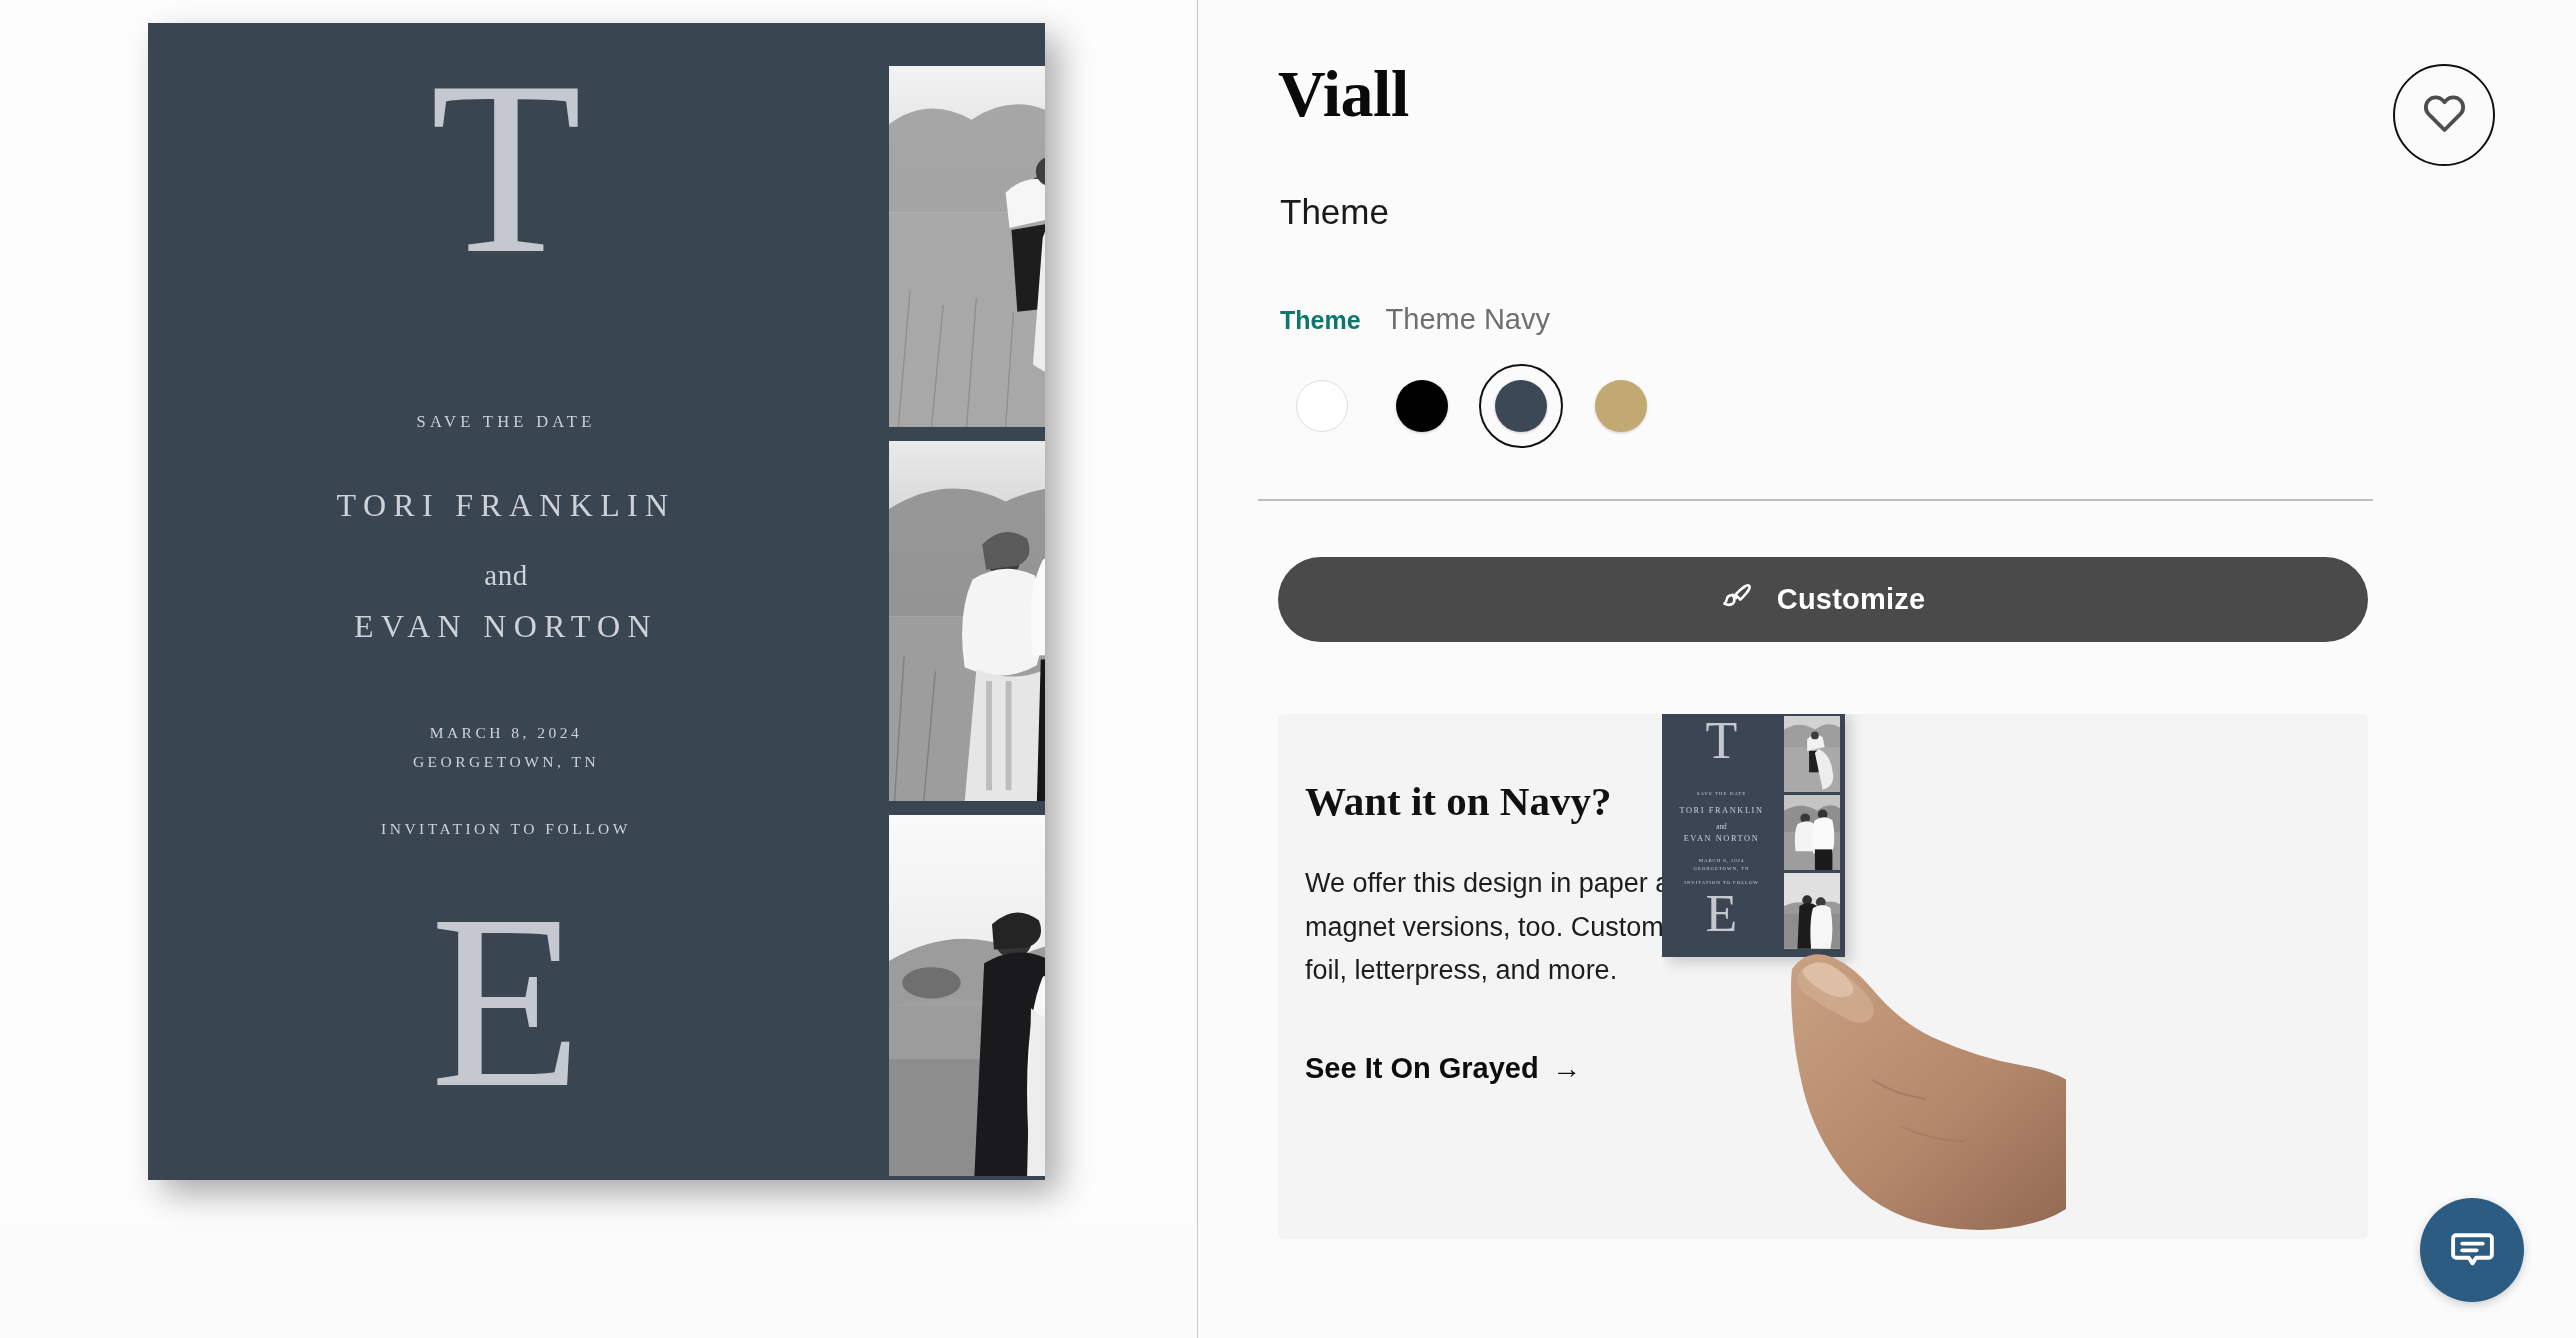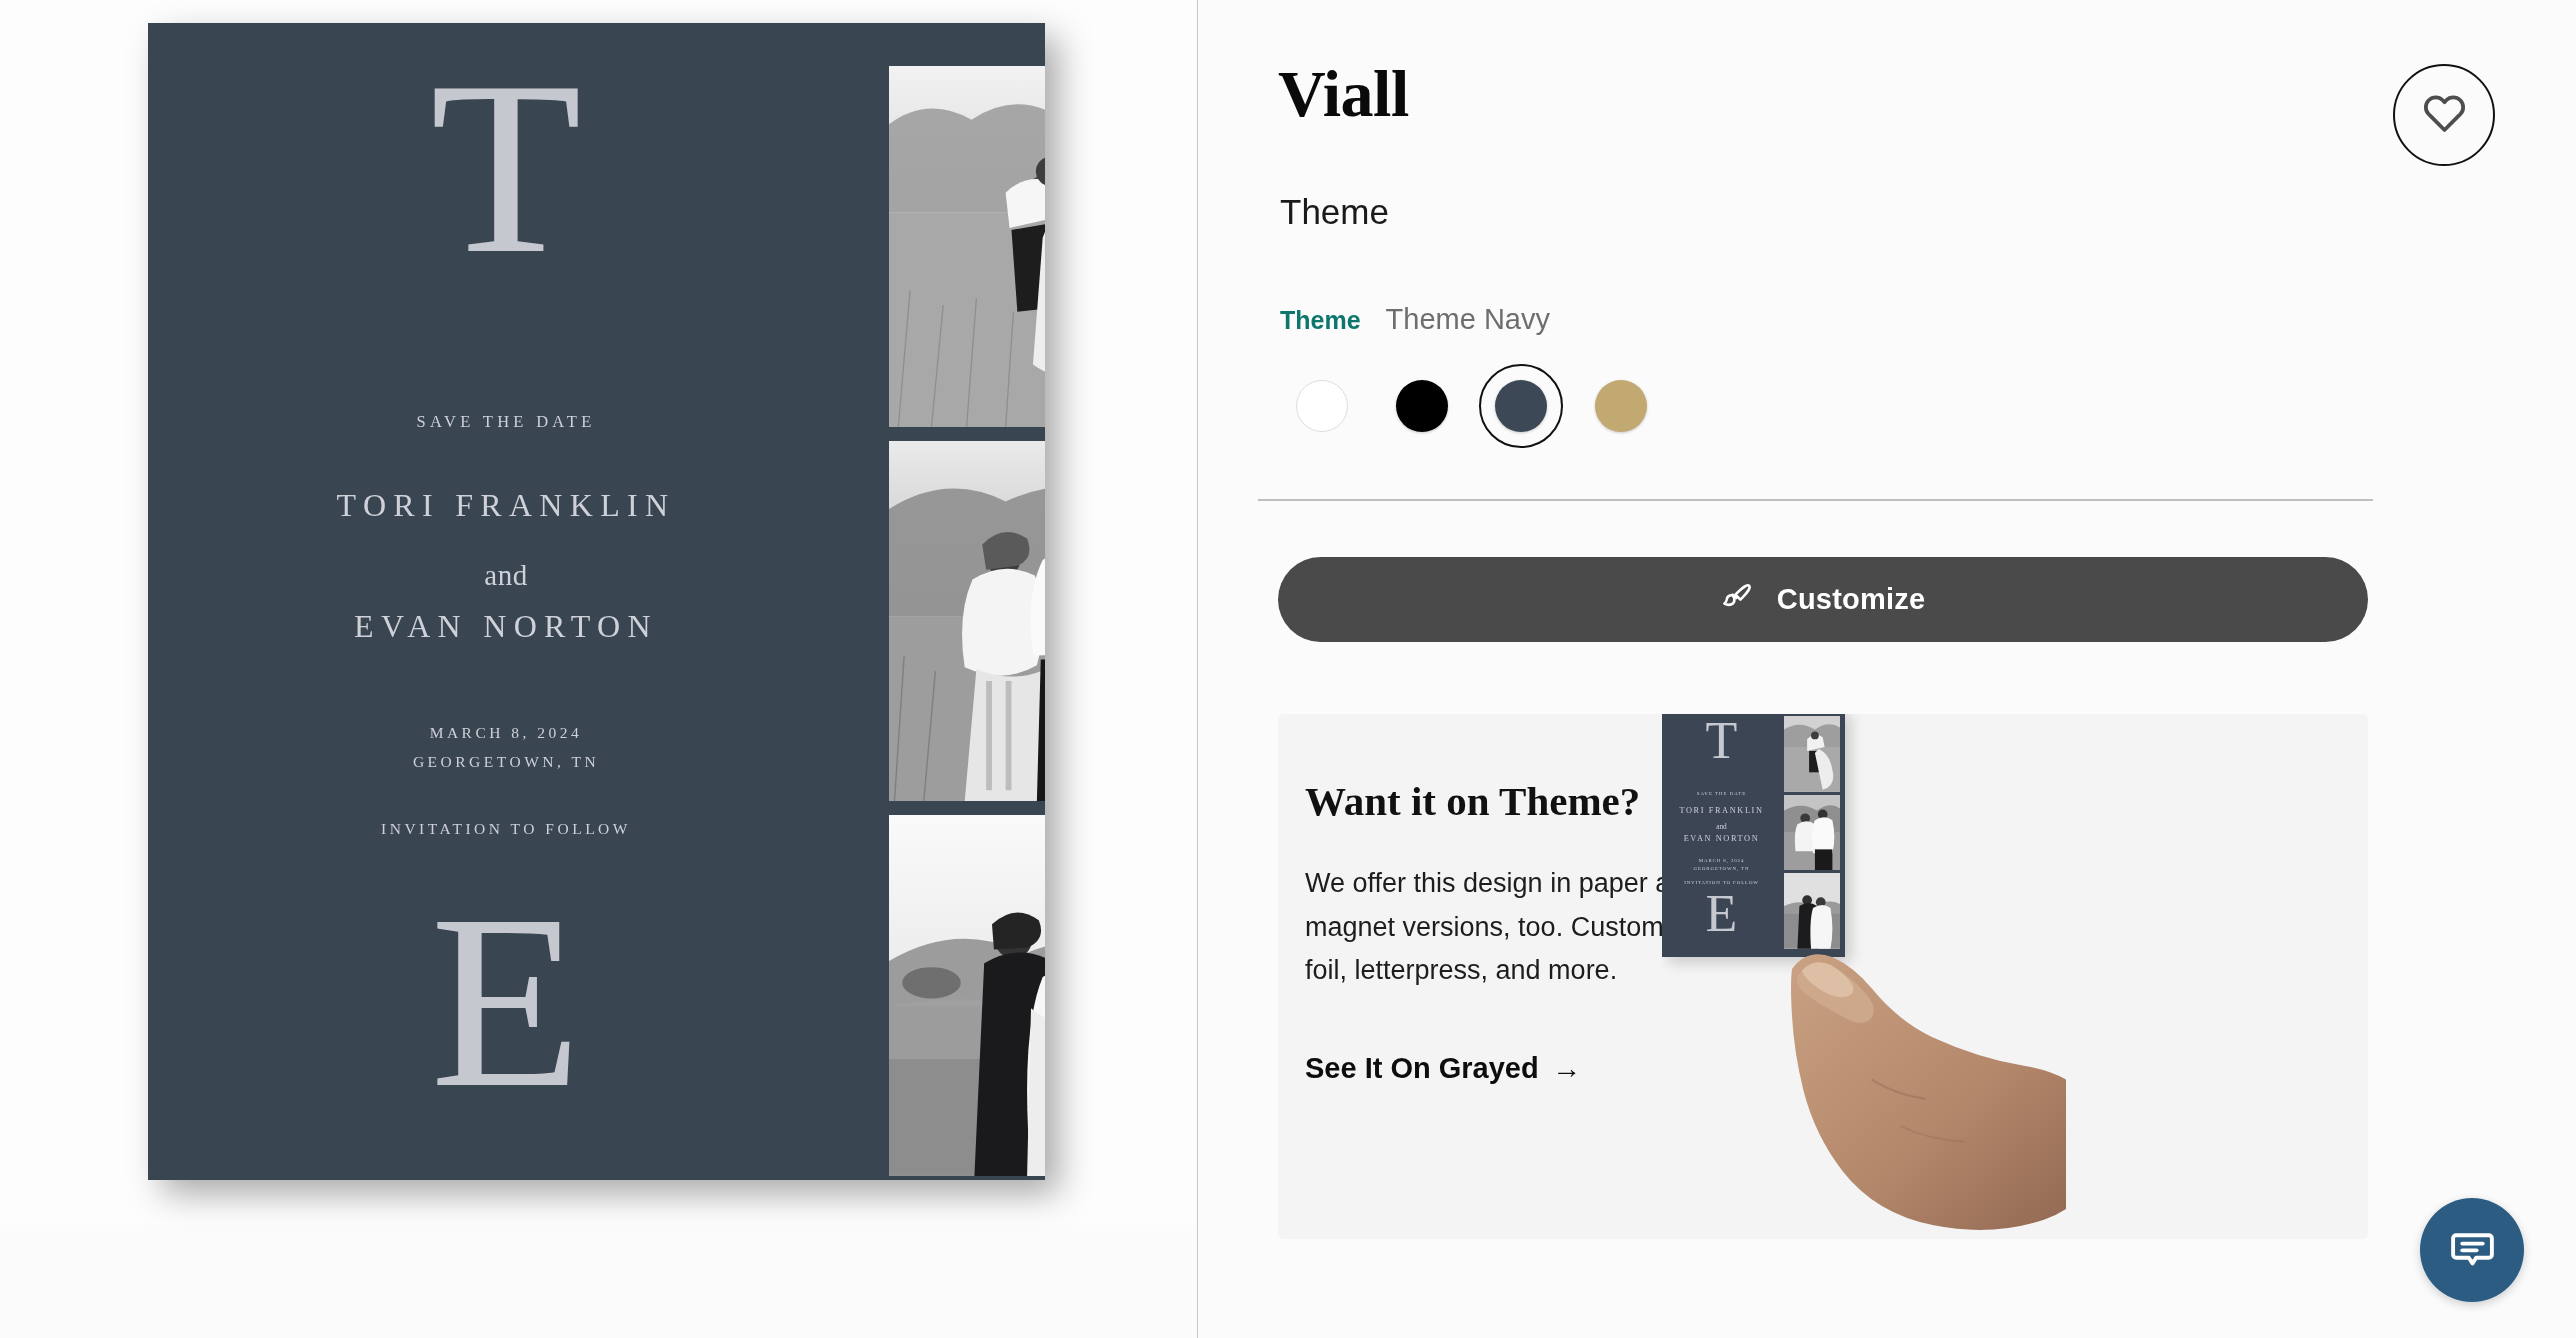--- a/index.html
+++ b/index.html
@@ -471,21 +471,21 @@
       <svg viewBox="0 0 24 24" fill="none" stroke="#ffffff" stroke-width="1.9" stroke-linecap="round" stroke-linejoin="round">
         <path d="M20.5 3.5c-1.2-1.2-4.6 1-8.4 4.8l-1.6 1.6 3.6 3.6 1.6-1.6c3.8-3.8 6-7.2 4.8-8.4z"></path>
         <path d="M11 12.5 8.5 10"></path>
         <path d="M8.2 10.4a3.4 3.4 0 0 0-4 3c-.2 1.4-.7 2.3-1.7 3 1.6.9 3.6 1.2 5.2.5a3.4 3.4 0 0 0 2-3.4 3.4 3.4 0 0 0-1.5-3.1z"></path>
       </svg>
     </span>
     <span id="customize-label">Customize</span>
   </div>
 
   <div id="paper-panel">
-    <div id="paper-heading">Want it on Theme?</div>
+    <div id="paper-heading">Want it on Navy?</div>
     <div id="paper-body">We offer this design in paper and magnet versions, too. Customize with foil, letterpress, and more.</div>
     <div id="paper-link">
       <span>See It On Grayed</span>
       <span id="paper-link-arrow">→</span>
     </div>
 
     <div id="mini-shot">
       <div id="mini-card">
         <div class="mini-left">
           <div class="mini-mono" id="mini-mono-top">T</div>

